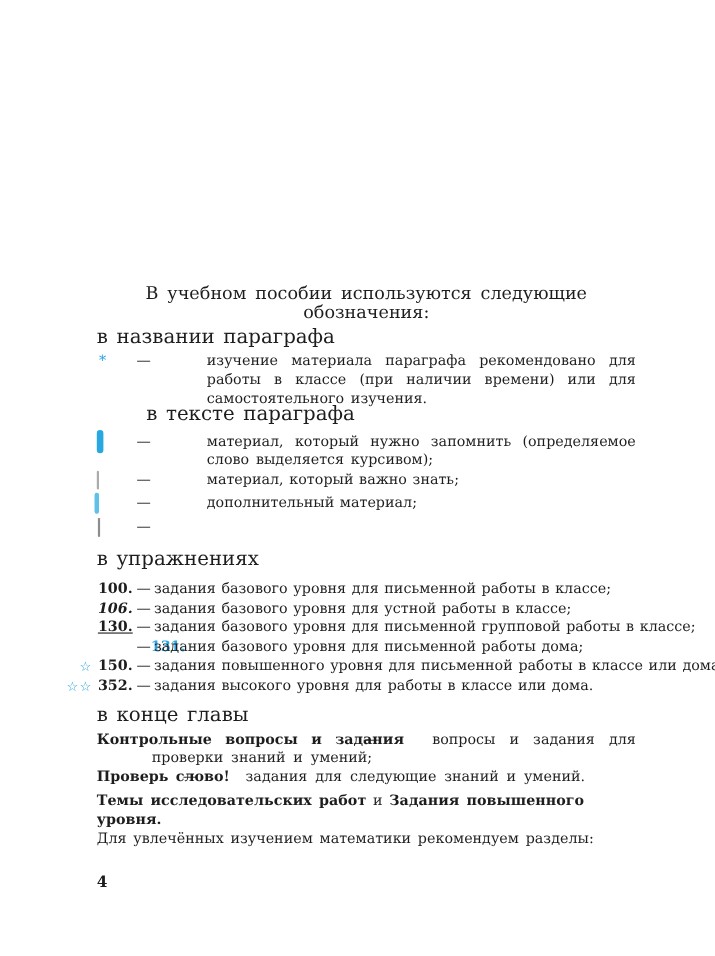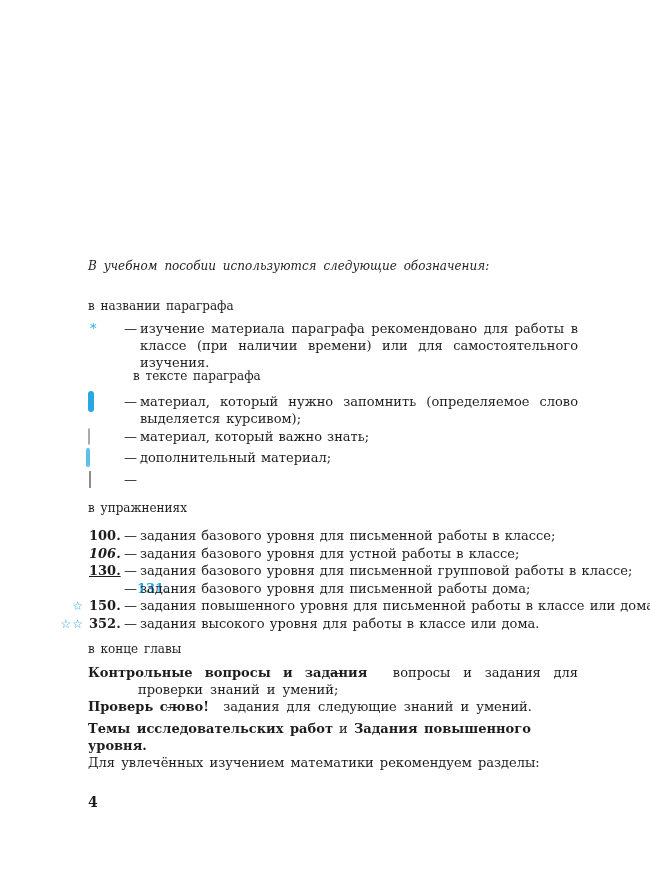--- a/index.html
+++ b/index.html
@@ -12,39 +12,39 @@
   html,body{width:650px;height:869px;}
   body{
     background:#ffffff;
     font-family:"DejaVu Serif","Liberation Serif",serif;
     font-size:13px;line-height:17px;color:var(--ink);
   }
   .page{position:relative;width:650px;height:869px;overflow:hidden;background:#fff;}
   .content{position:absolute;left:88px;right:72px;top:0;bottom:0;}
   .abs{position:absolute;left:0;right:0;}
 
-  #title{top:258px;font-size:12px;word-spacing:3px;font-style:italic;}
-  .sec-heading{font-size:12px;word-spacing:2px;}
+  #title{top:258px;text-align:center;font-size:16px;word-spacing:3px;}
+  .sec-heading{font-size:18px;word-spacing:2px;}
   #sec-name-h{top:298px;}
   #sec-name-item{top:320px;}
   #sec-text-h{top:368px;margin-left:45px;}
   #row-t0{top:393px;}
   #row-t1{top:428px;}
   #row-t2{top:449px;}
   #row-t3{top:471px;}
   #sec-ex-h{top:500px;}
   #sec-ex-items{top:527px;}
   #sec-end-h{top:641px;}
   #end-item0{top:664px;}
   #end-item1{top:698px;}
   #footer-note{top:720px;}
   #page-num{position:absolute;left:88px;top:794px;font-weight:bold;font-size:14px;}
 
   .row{display:grid;grid-template-columns:36px 16px auto;align-items:start;}
-  .row .txt{text-align:justify;word-spacing:2px;}
+  .row .txt{text-align:justify;word-spacing:2px;margin-left:48px;}
   .row .txt.oneline{text-align:left;white-space:nowrap;word-spacing:1px;}
   .dash{display:inline-block;}
 
   .marker-ast{color:var(--blue);font-size:13px;padding-left:2px;}
 
   .icon-blue-rect{width:32px;height:16px;border:3px solid var(--blue);border-radius:5px;background:#fff;margin-top:1px;}
   .icon-pill{width:32px;height:14px;border:1px solid #ababab;border-radius:8px;background:#fff;margin-top:2px;}
   .icon-lblue{width:36px;height:20px;background:var(--lblue-fill);border:2px solid var(--lblue-border);border-radius:2px;margin-left:-2px;margin-top:-1px;}
   .icon-square{width:10px;height:10px;border:1px solid #8d8d8d;background:#fff;margin-top:3px;margin-left:1px;}
 

